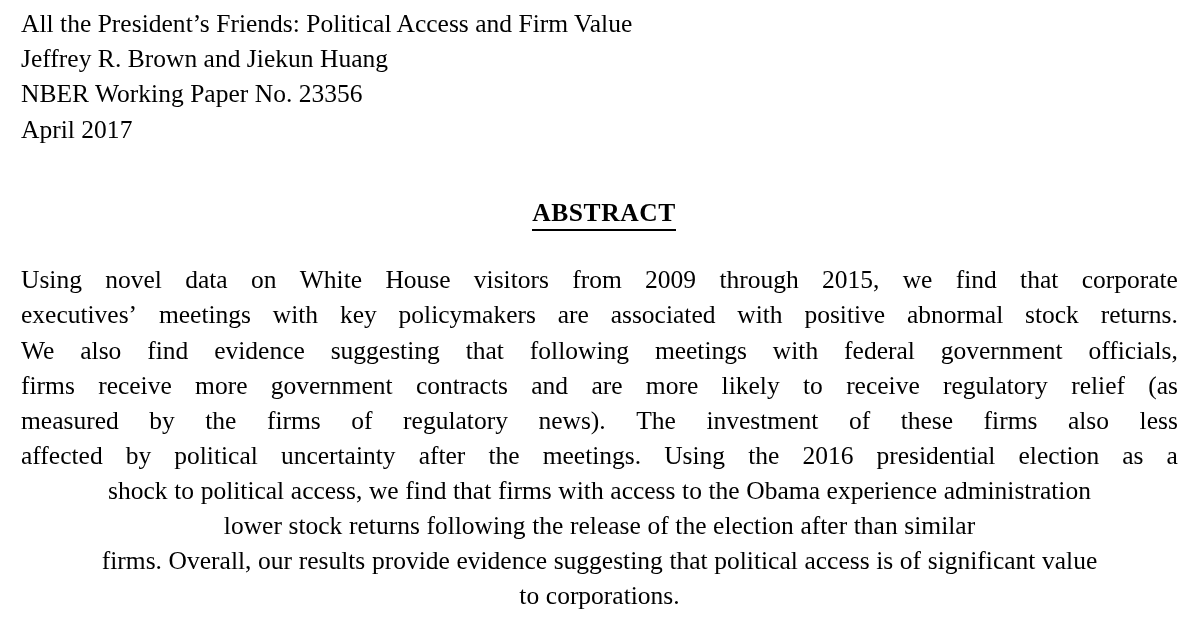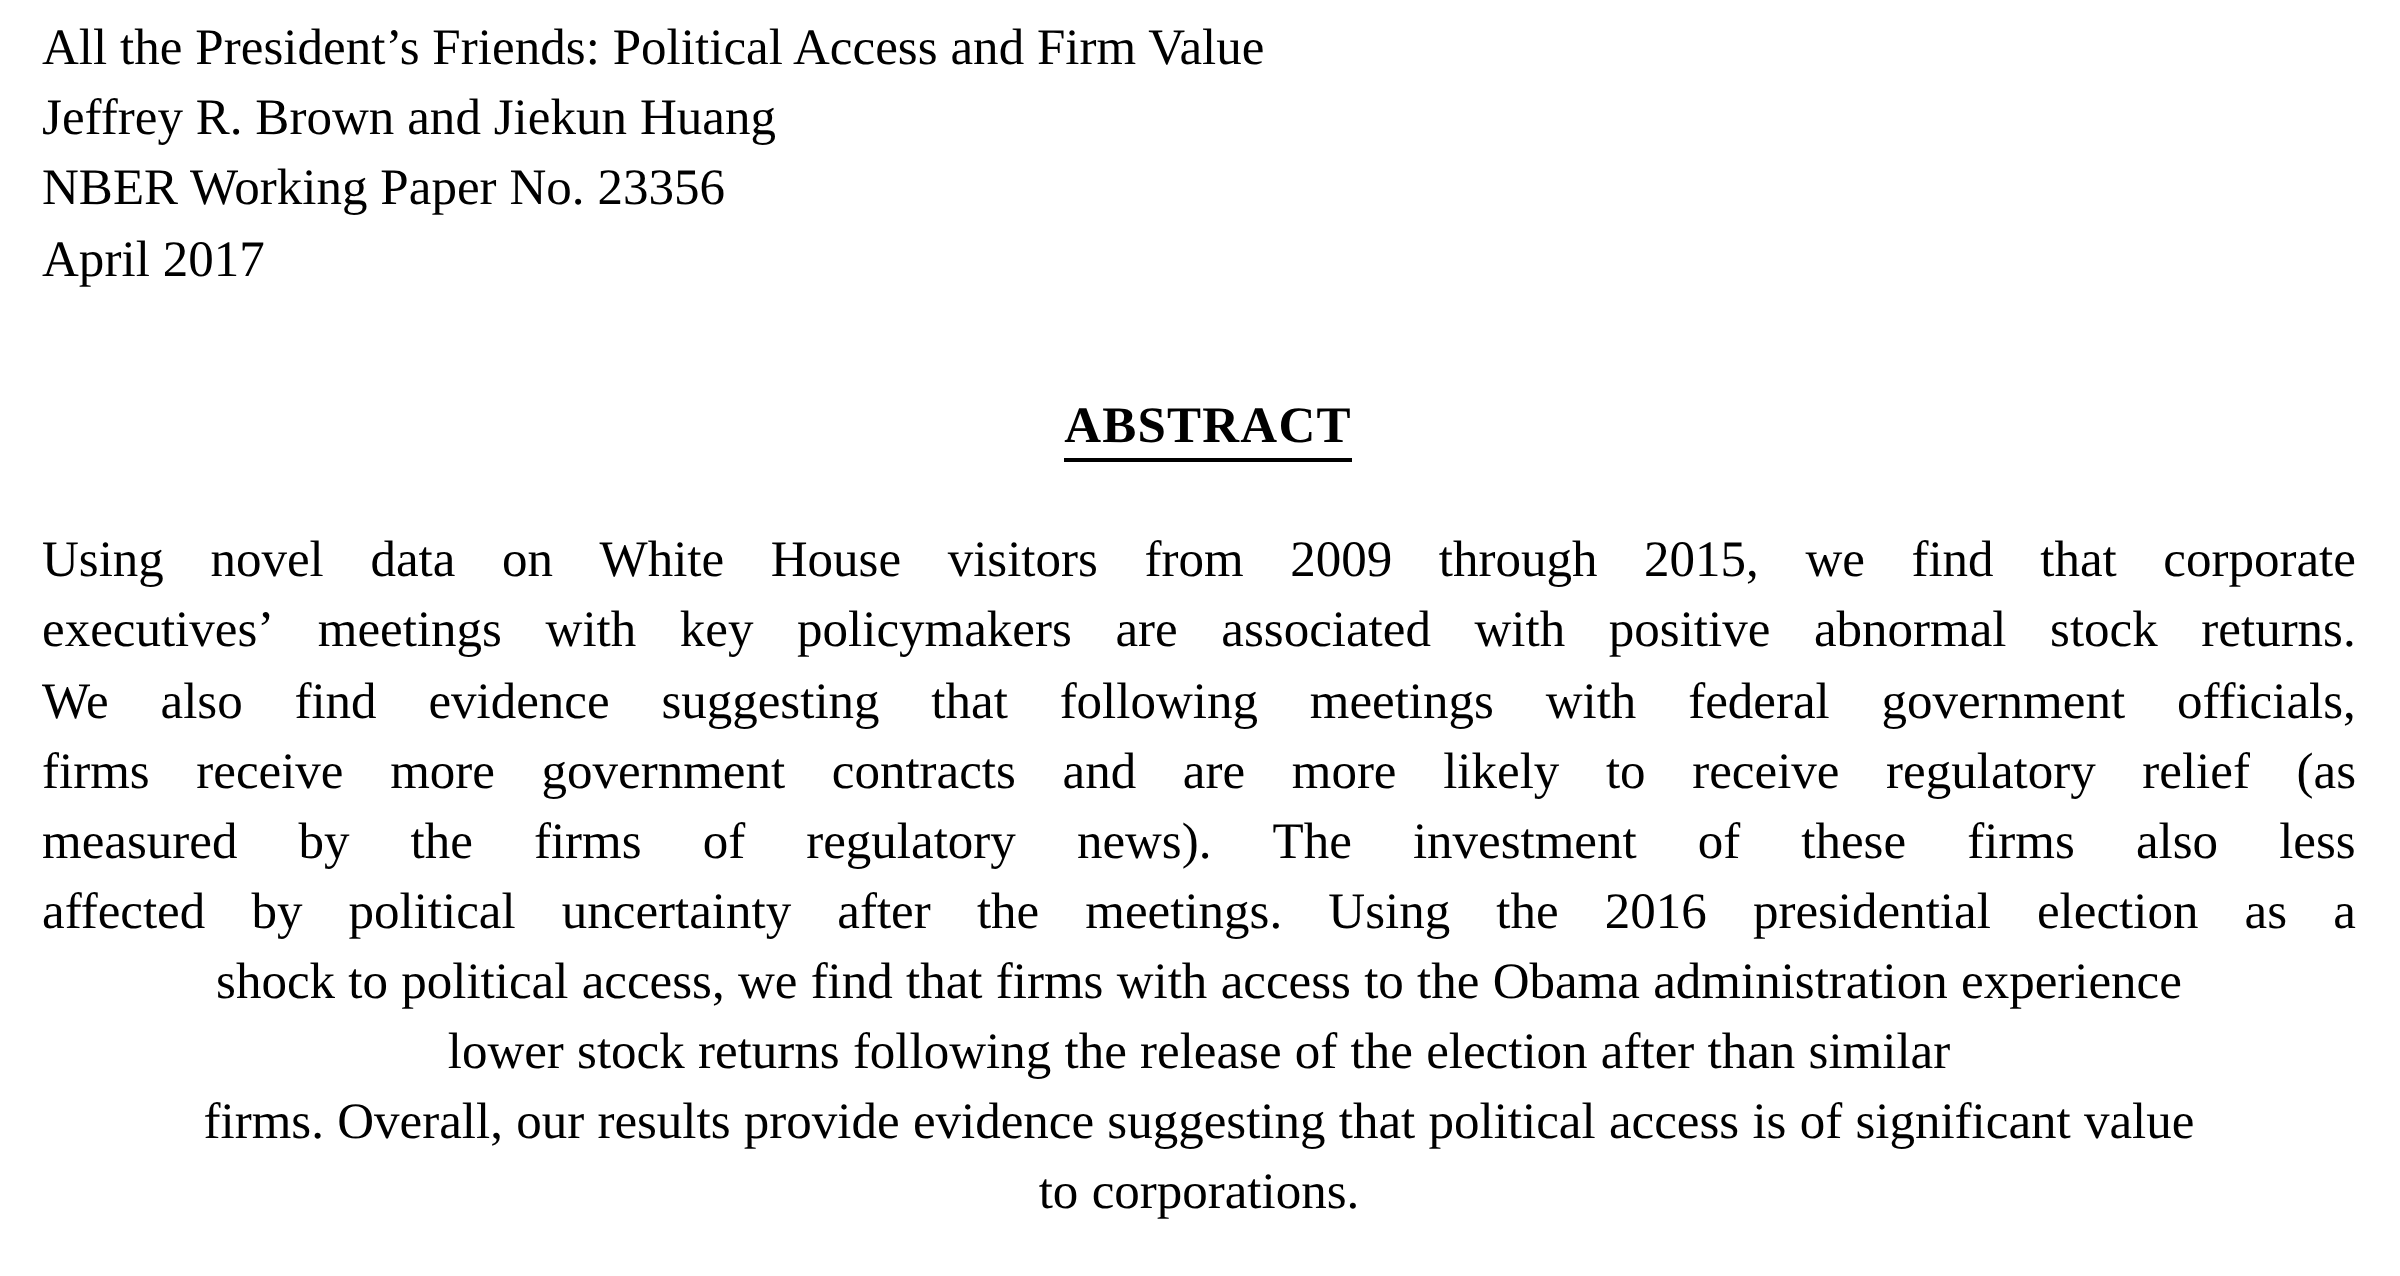--- a/index.html
+++ b/index.html
@@ -198,22 +198,22 @@
           <span class="w">access,</span>
           <span class="w">we</span>
           <span class="w">find</span>
           <span class="w">that</span>
           <span class="w">firms</span>
           <span class="w">with</span>
           <span class="w">access</span>
           <span class="w">to</span>
           <span class="w">the</span>
           <span class="w">Obama</span>
+          <span class="w">experience</span>
           <span class="w">administration</span>
-          <span class="w">experience</span>
         </div>
         <div class="ab-line flush">
           <span class="w">lower</span>
           <span class="w">stock</span>
           <span class="w">returns</span>
           <span class="w">following</span>
           <span class="w">the</span>
           <span class="w">release</span>
           <span class="w">of</span>
           <span class="w">the</span>

